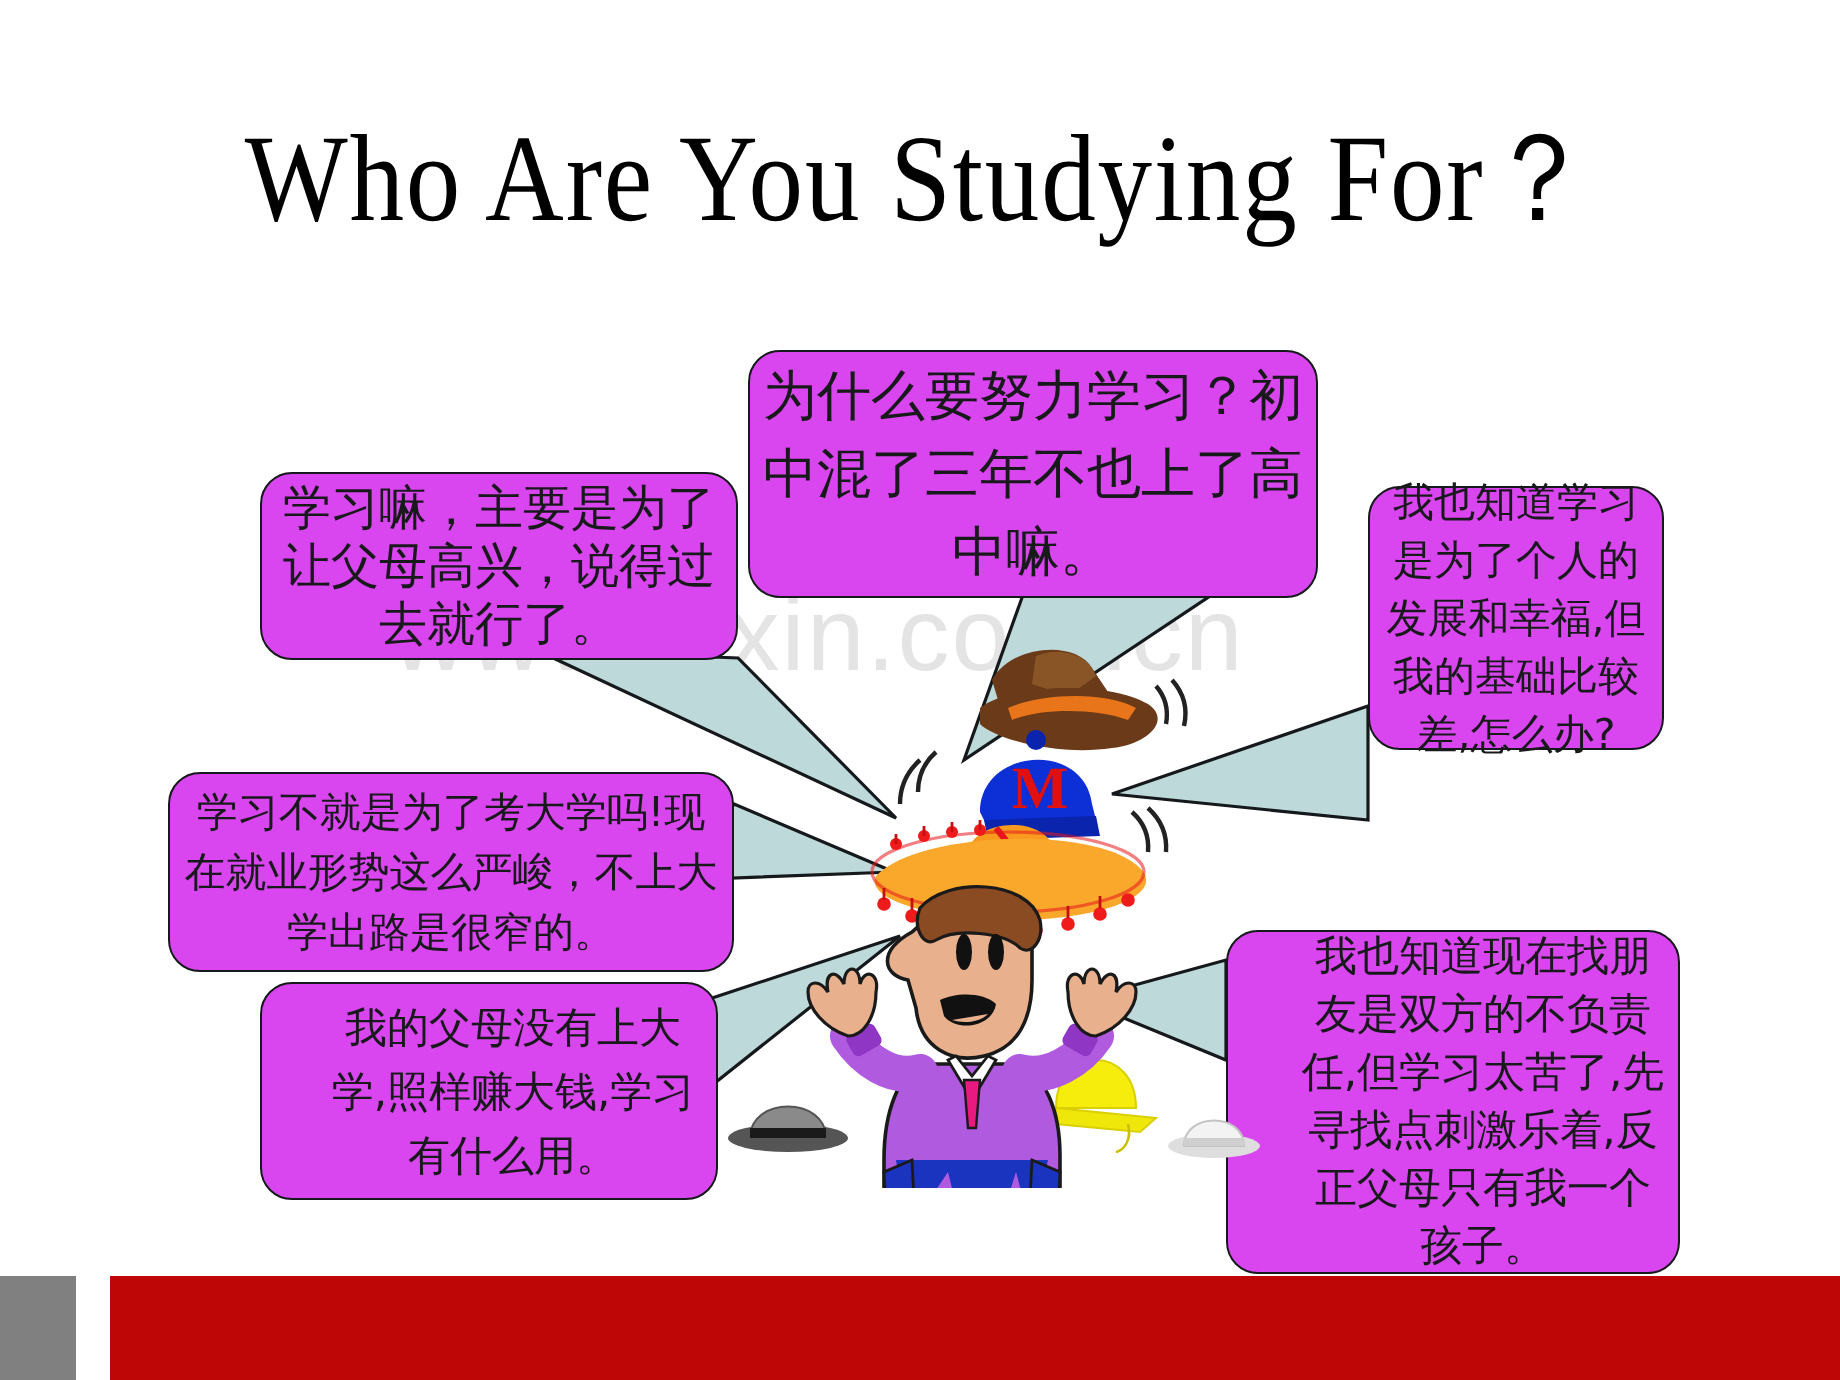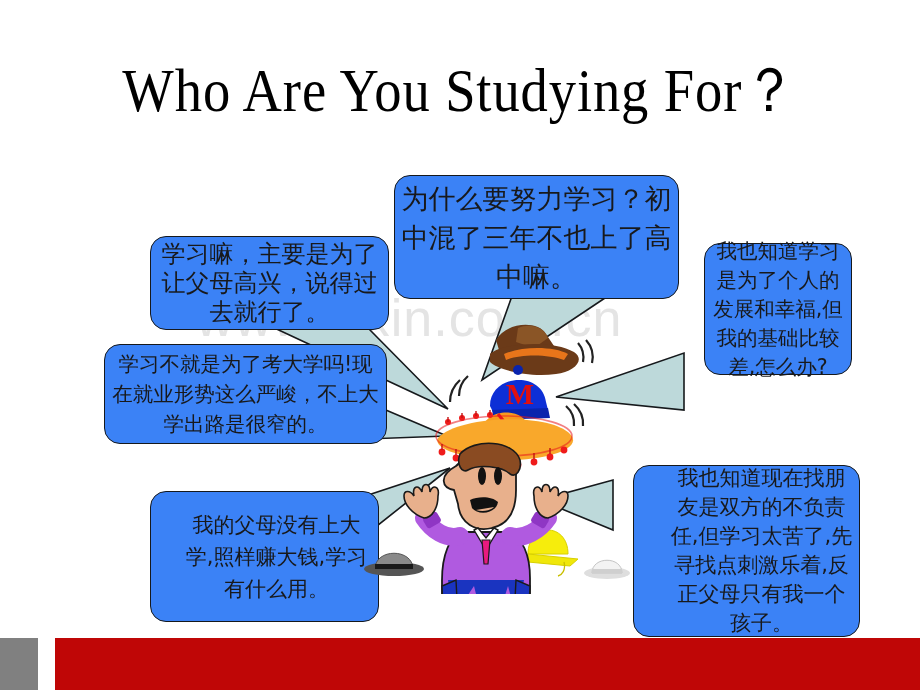--- a/index.html
+++ b/index.html
@@ -48,53 +48,52 @@
     letter-spacing: 1px;
     white-space: nowrap;
     z-index: 1;
     user-select: none;
   }
 
   
   .bubble {
     position: absolute;
     box-sizing: border-box;
-    background: #3b82f6;
+    background: #d946ef;
     border: 1.6px solid #16191c;
     border-radius: 16px;
     color: #18191b;
     font-family: "DejaVu Sans", "Liberation Sans", sans-serif;
     text-align: center;
     z-index: 6;
     display: flex;
     align-items: center;
     justify-content: center;
-    margin-left: 20px;
   }
   .bubble .txt {
     display: block;
     width: 100%;
     padding: 0 6px;
     box-sizing: border-box;
   }
 
   
   .tail-svg {
     position: absolute;
     z-index: 5;
     overflow: visible;
   }
   .tail-fill { fill: #bdd9da; stroke: #16191c; stroke-width: 1.6; }
 
   
   #b-top-left   { left: 130px; top: 236px; width: 239px; height: 94px; font-size: 24px; line-height: 29px; }
   #b-top-center { left: 374px; top: 175px; width: 285px; height: 124px; font-size: 27px; line-height: 39px; }
   #b-right-top  { left: 684px; top: 243px; width: 148px; height: 132px; font-size: 20.5px; line-height: 29px; }
-  #b-mid-left   { left: 84px;  top: 344px; width: 283px; height: 100px; font-size: 20.5px; line-height: 30px; }
-  #b-bot-left   { left: 130px; top: 491px; width: 229px; height: 131px; font-size: 21px; line-height: 32px; padding-left: 24px; }
+  #b-mid-left   { left: 84px;  top: 386px; width: 283px; height: 100px; font-size: 20.5px; line-height: 30px; }
+  #b-bot-left   { left: 130px; top: 491px; width: 229px; height: 109px; font-size: 21px; line-height: 32px; padding-left: 24px; }
   #b-bot-right  { left: 613px; top: 465px; width: 227px; height: 172px; font-size: 21px; line-height: 29px; padding-left: 30px; }
 
   
   #figure {
     position: absolute;
     left: 398px;
     top: 318px;
     width: 236px;
     height: 276px;
     z-index: 8;

